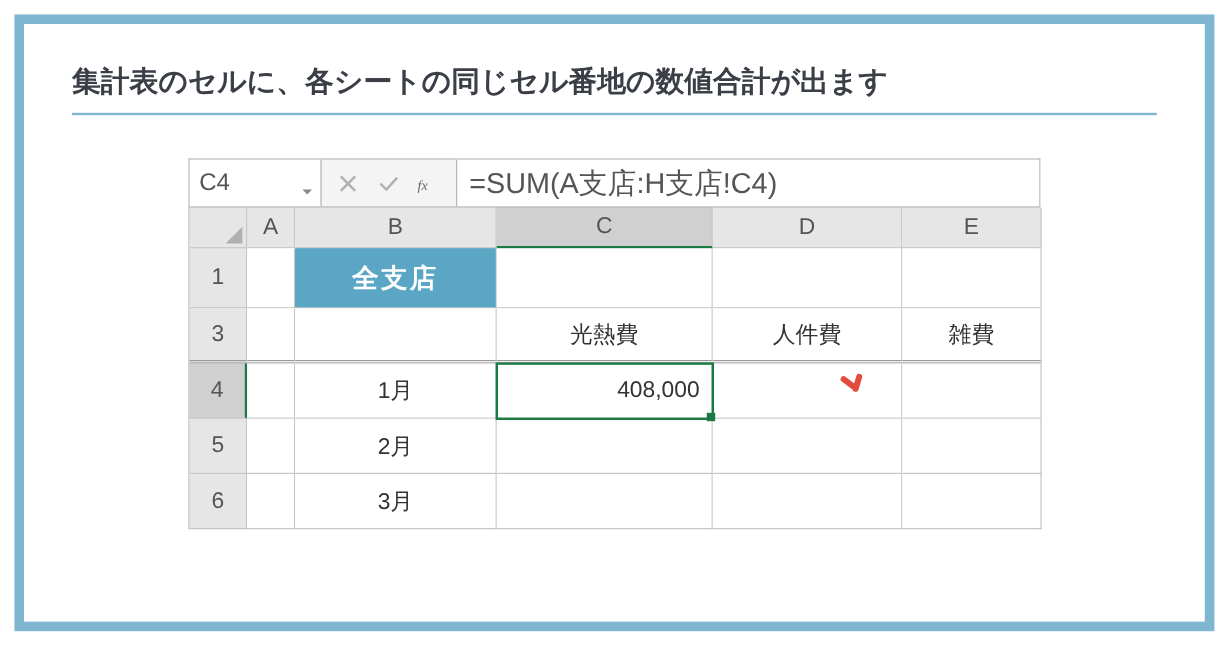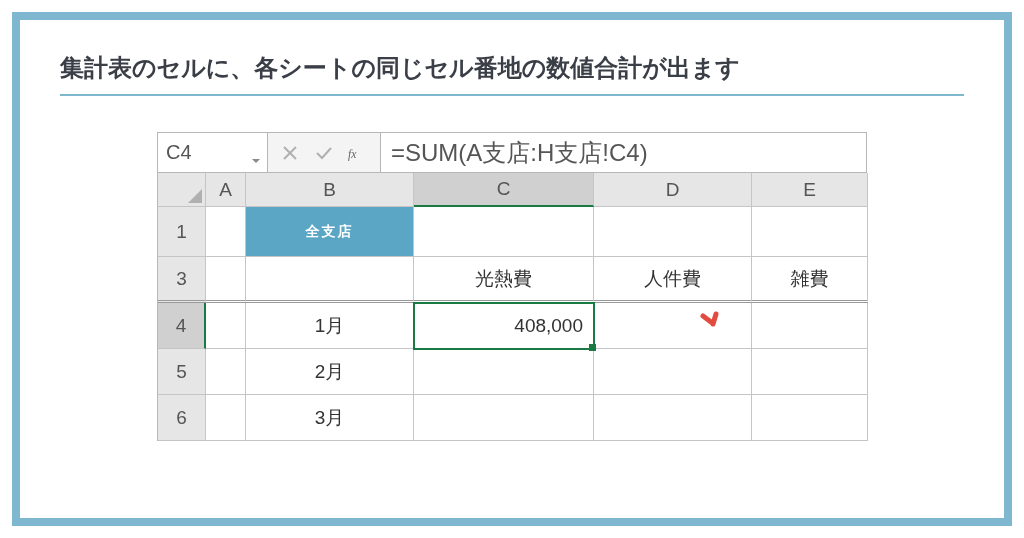--- a/index.html
+++ b/index.html
@@ -82,21 +82,21 @@
     .grow { display: grid; grid-template-columns: 48px 40px 168px 180px 158px 116px; }
     .hdr, .rownum, .cell { border-right: 1px solid #c5c5c5; border-bottom: 1px solid #c5c5c5; display:flex; align-items:center; justify-content:center; font-size:19px; }
     .hdr { background: #e6e6e6; color:#555; font-weight:400; }
     .rownum { background: #e6e6e6; color:#555; }
     .cell { background:#fff; justify-content:flex-end; padding-right:10px; color:#333; }
     .cell.center { justify-content:center; padding-right:0; }
     .cell.bold { font-weight:400; }
     .corner { background:#e6e6e6; position:relative; }
     .corner::after { content:""; position:absolute; right:3px; bottom:3px; width:0; height:0; border-left:14px solid transparent; border-bottom:14px solid #b0b0b0; }
     .badge {
-      background:#5aa6c4; color:#fff; font-weight:700; font-size:14px;
+      background:#5aa6c4; color:#fff; font-weight:700; font-size:22px;
       width:100%; height:100%; display:flex; align-items:center; justify-content:center;
       border: 2px solid #5aa6c4;
       letter-spacing: 2px;
     }
     .selected {
       position: relative;
       outline: 2px solid #1a7a43;
       outline-offset: -1px;
       z-index: 2;
     }

